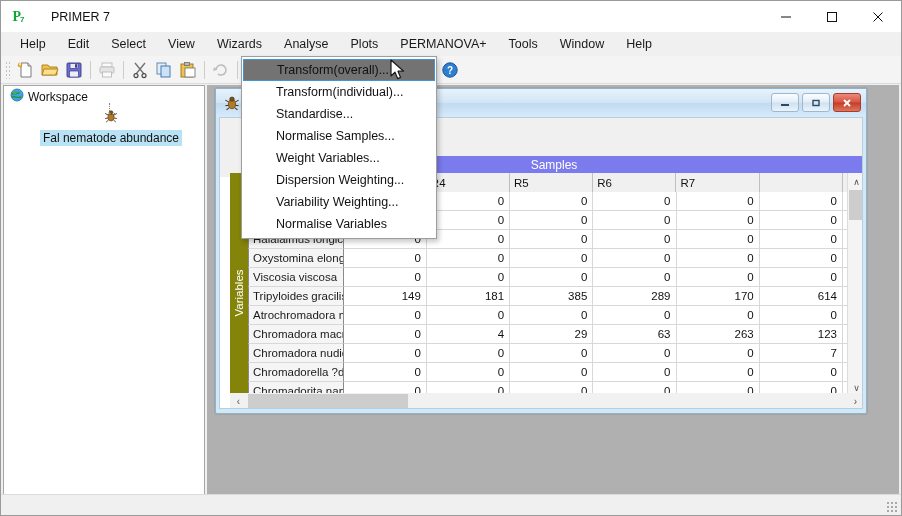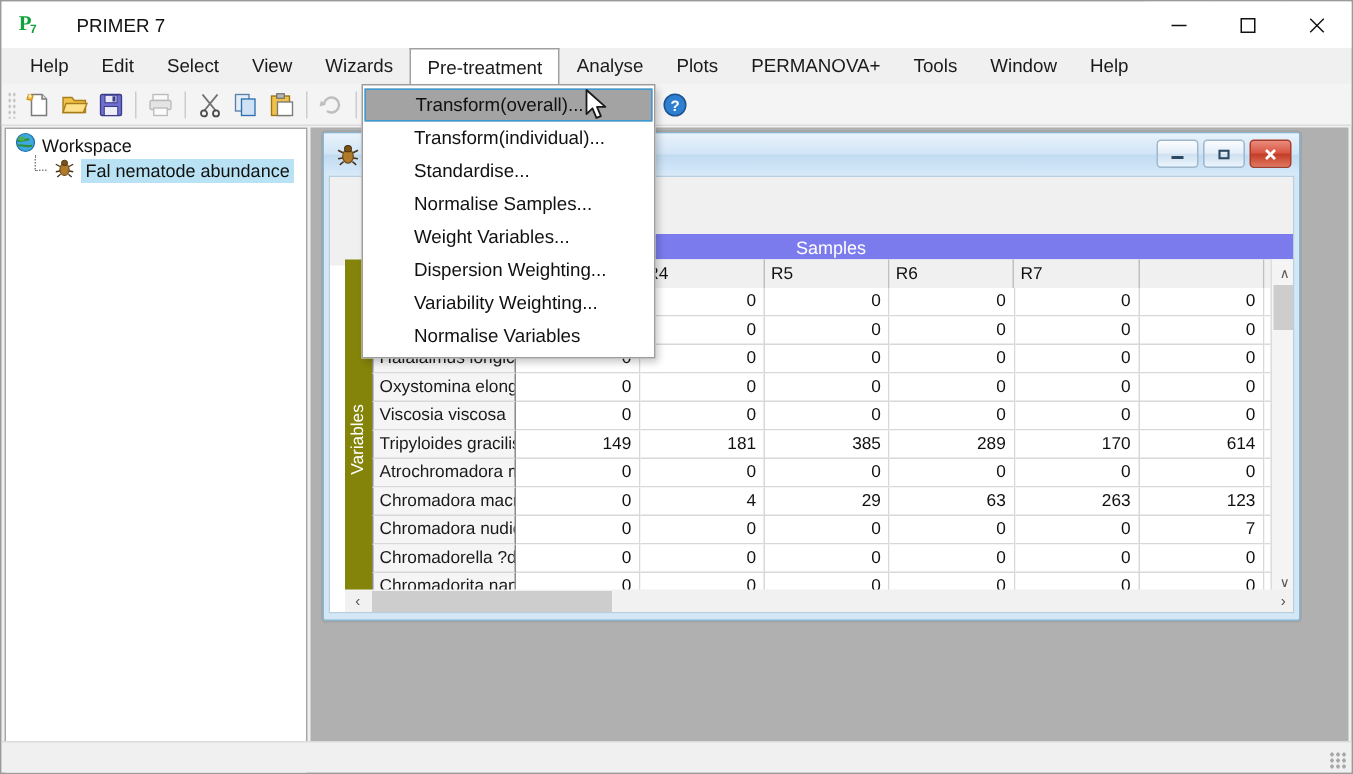--- a/index.html
+++ b/index.html
@@ -111,21 +111,21 @@
     width: 202px; height: 478px;
     background: #ffffff;
     border: 1px solid #a6a6a6;
     overflow: hidden;
   }
   .tree-row {
     display: flex; align-items: center;
     height: 17px; padding-left: 6px; gap: 4px;
     font-size: 12px; color: #111;
   }
-  .tree-row.child { padding-left: 14px; }
+  .tree-row.child { padding-left: 14px; flex-direction: column; }
   .tree-label.sel {
     background: #b9e2f5; padding: 1px 3px;
   }
   .tree-connector {
     width: 14px; height: 17px; position: relative;
   }
   .tree-connector:before {
     content:""; position:absolute; left:5px; top:-2px;
     width:1px; height:10px;
     border-left: 1px dotted #808080;
@@ -346,21 +346,21 @@
   }
   .dd-item {
     height: 22px;
     display: flex; align-items: center;
     padding-left: 34px;
     font-size: 12.5px;
     color: #111;
     white-space: nowrap;
   }
   .dd-item.highlight {
-    background: #a3a3a3;
+    background: #737373;
     border: 1px solid #3c99d4;
     margin: 0 1px;
     height: 22px;
     padding-left: 33px;
   }
   #cursor-arrow {
     position: absolute;
     left: 389px; top: 58px;
     z-index: 120;
     pointer-events: none;
@@ -396,21 +396,20 @@
       </div>
     </div>
   </div>
 
   <div id="menubar">
     <div class="menu-item">Help</div>
     <div class="menu-item">Edit</div>
     <div class="menu-item">Select</div>
     <div class="menu-item">View</div>
     <div class="menu-item">Wizards</div>
-    <div class="menu-item open">Pre-treatment</div>
     <div class="menu-item">Analyse</div>
     <div class="menu-item">Plots</div>
     <div class="menu-item">PERMANOVA+</div>
     <div class="menu-item">Tools</div>
     <div class="menu-item">Window</div>
     <div class="menu-item">Help</div>
   </div>
 
   <div id="toolbar">
     <div class="tb-grip"></div>

